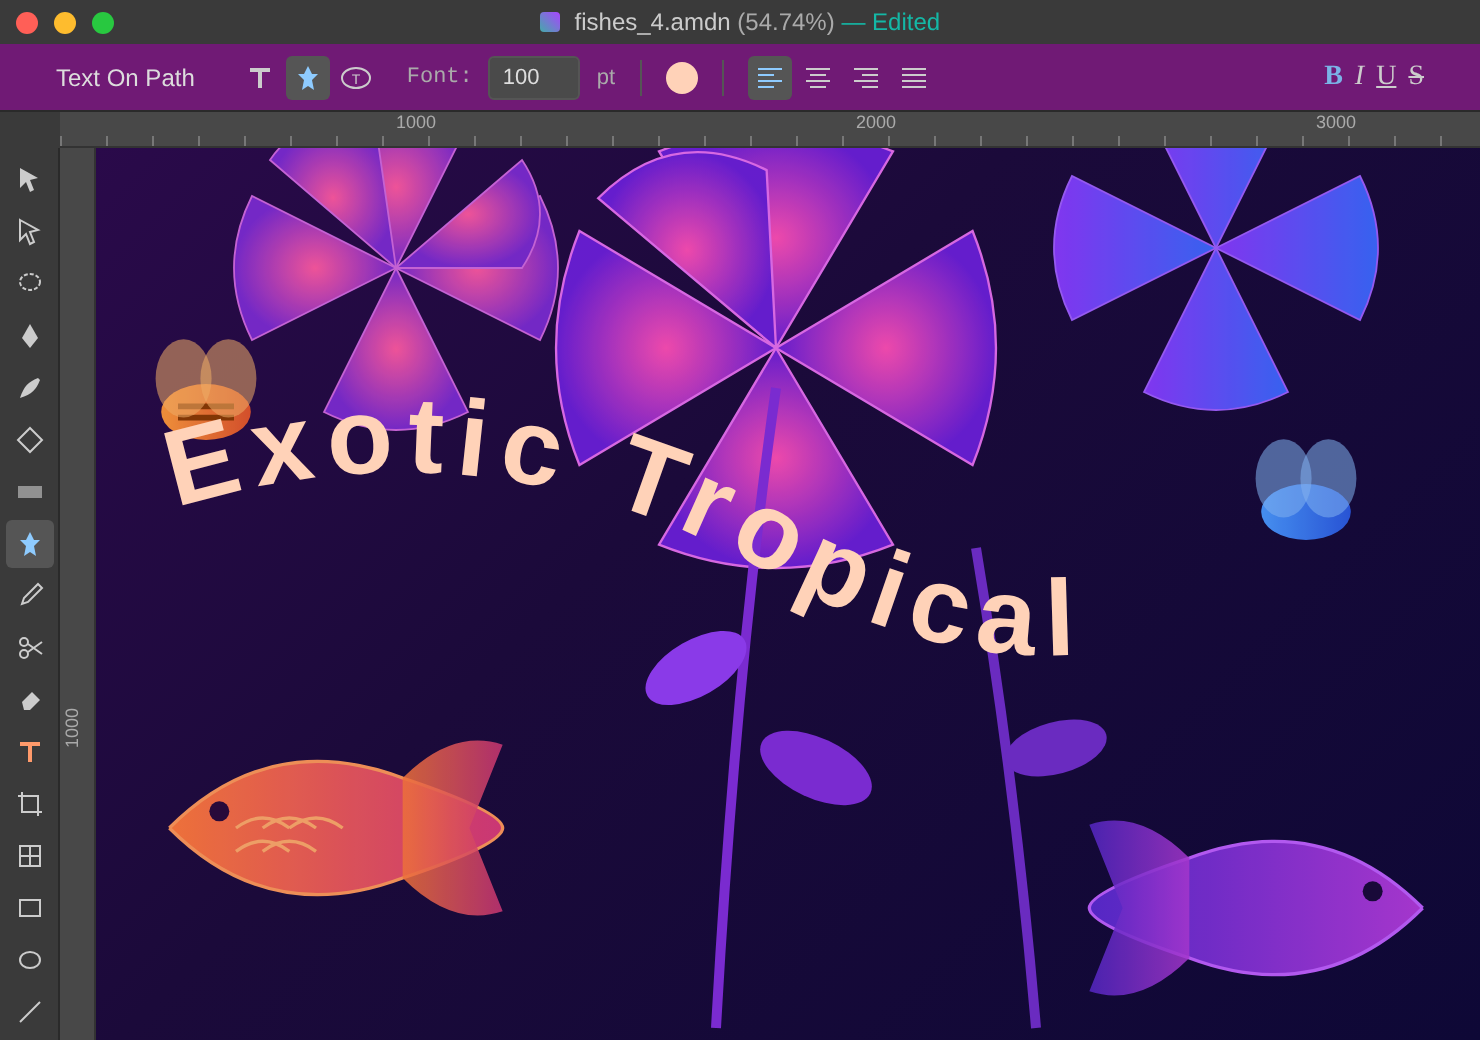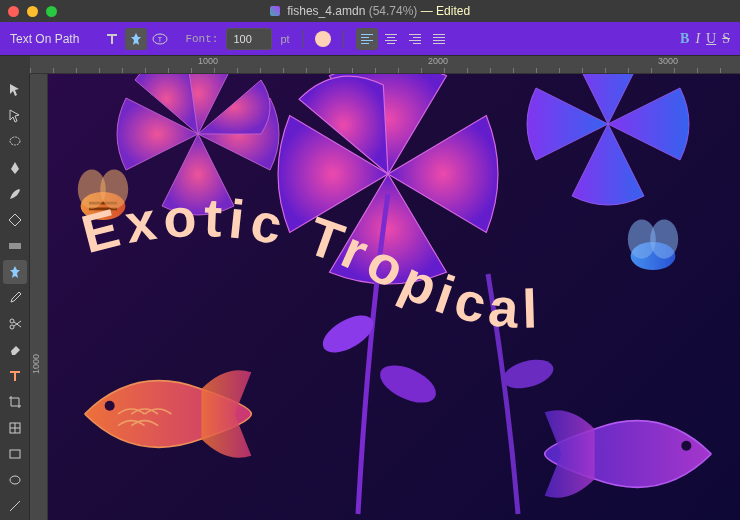--- a/index.html
+++ b/index.html
@@ -29,30 +29,30 @@
 .title-center {
   position: absolute; left: 0; right: 0; text-align: center;
   font-size: 12px; color: #ccc; pointer-events: none;
 }
 .title-center .doc-icon {
   display: inline-block; width: 10px; height: 10px;
   background: linear-gradient(45deg,#4aa,#a4f);
   border-radius: 2px; margin-right: 4px; vertical-align: -1px;
 }
 .title-center .zoom { color: #aaa; }
-.title-center .edited { color: #fef9c3; }
+.title-center .edited { color: #14b8a6; }
 
 
 .optionsbar {
   height: 34px;
-  background: #6d28d9;
+  background: #701a75;
   border-bottom: 1px solid #2a2a2a;
   display: flex;
   align-items: center;
-  padding: 0 10px;
+  padding: 0 28px;
   gap: 8px;
 }
 .tool-label { font-size: 12px; color: #ddd; margin-right: 14px; }
 .icon-btn {
   width: 22px; height: 22px;
   display: flex; align-items: center; justify-content: center;
   border-radius: 3px;
   color: #ccc;
 }
 .icon-btn.active { background: #555; color: #8ecbff; }

